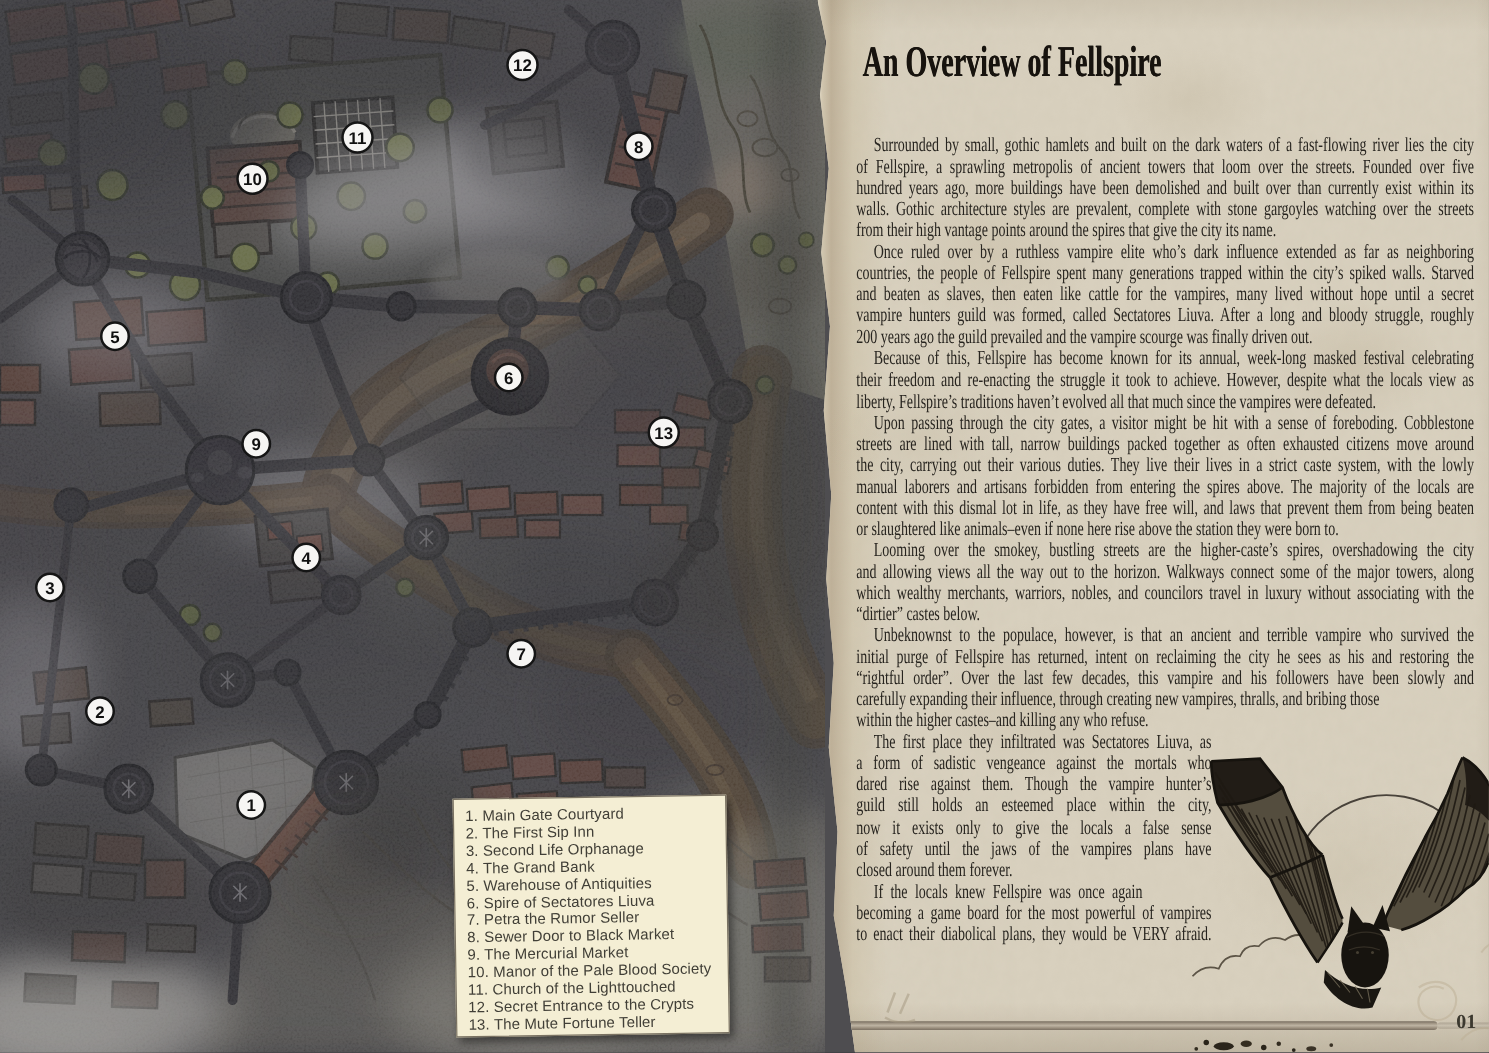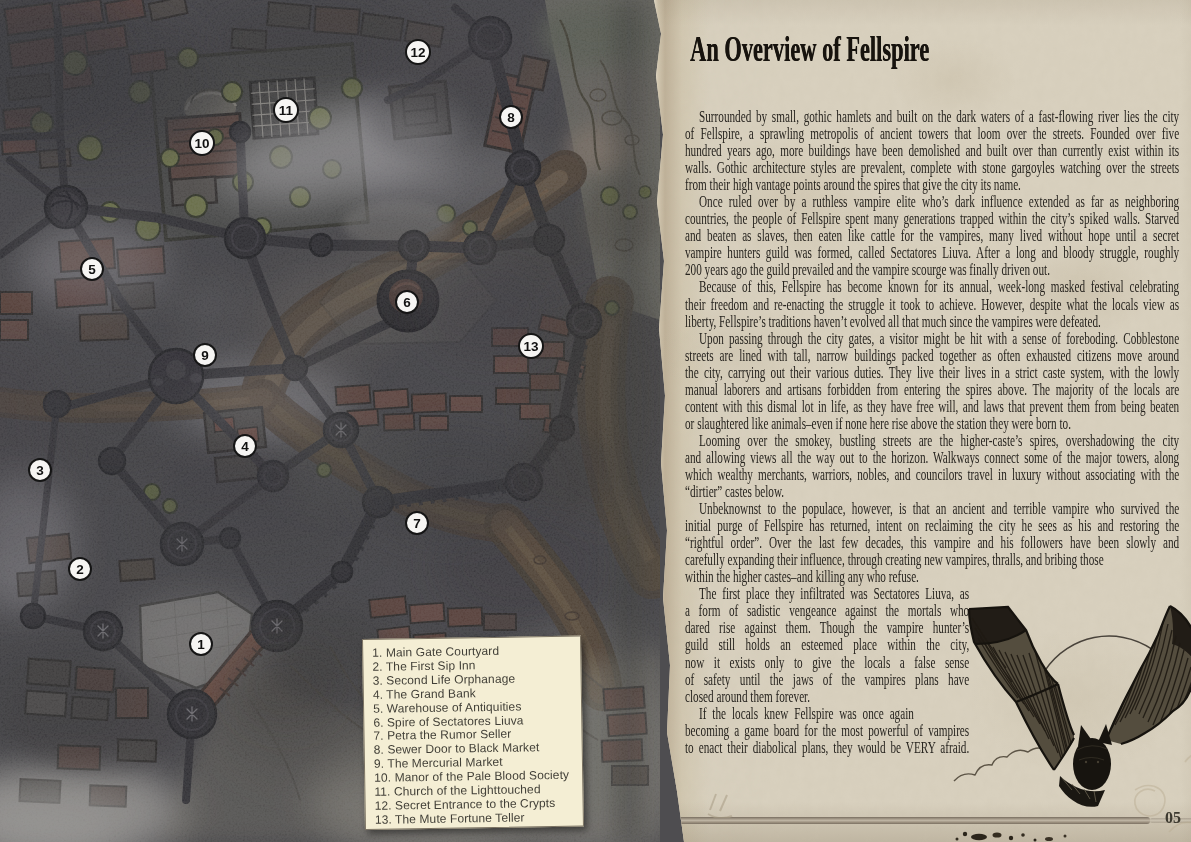--- a/index.html
+++ b/index.html
@@ -699,21 +699,21 @@
         <circle cx="156" cy="174" r="1.2" fill="#4a4436" opacity="0.9"></circle>
 
 <path d="M118,188 C131,200 147,206 163,202 L156,218 C141,222 125,211 117,198 Z" fill="#1a1712"></path>
 <path d="M120,190 l10,12 M130,196 l8,10 M142,201 l6,10 M152,203 l2,11" stroke="#746b58" stroke-width="0.9" fill="none" opacity="0.8"></path>
 </svg>
 
 <div id="botbar"></div>
 
 <div id="botbar2"></div>
 
-<div id="pagenum">05</div>
+<div id="pagenum">01</div>
 
 <svg width="160" height="16" viewBox="0 0 160 16" style="position:absolute;left:295px;top:828px;">
 <ellipse cx="30" cy="9" rx="8" ry="3.2" fill="#2b251b"></ellipse>
 <ellipse cx="48" cy="7" rx="4.5" ry="2.6" fill="#352d20"></ellipse>
 <circle cx="16" cy="6" r="2.2" fill="#2a241a"></circle>
 <circle cx="62" cy="10" r="2.2" fill="#2a241a"></circle>
 <circle cx="74" cy="7" r="1.8" fill="#332c20"></circle>
 <circle cx="8" cy="11" r="1.5" fill="#332c20"></circle>
 <ellipse cx="100" cy="11" rx="4" ry="2" fill="#3a3226"></ellipse>
 <circle cx="116" cy="8" r="1.5" fill="#3a3226"></circle>

